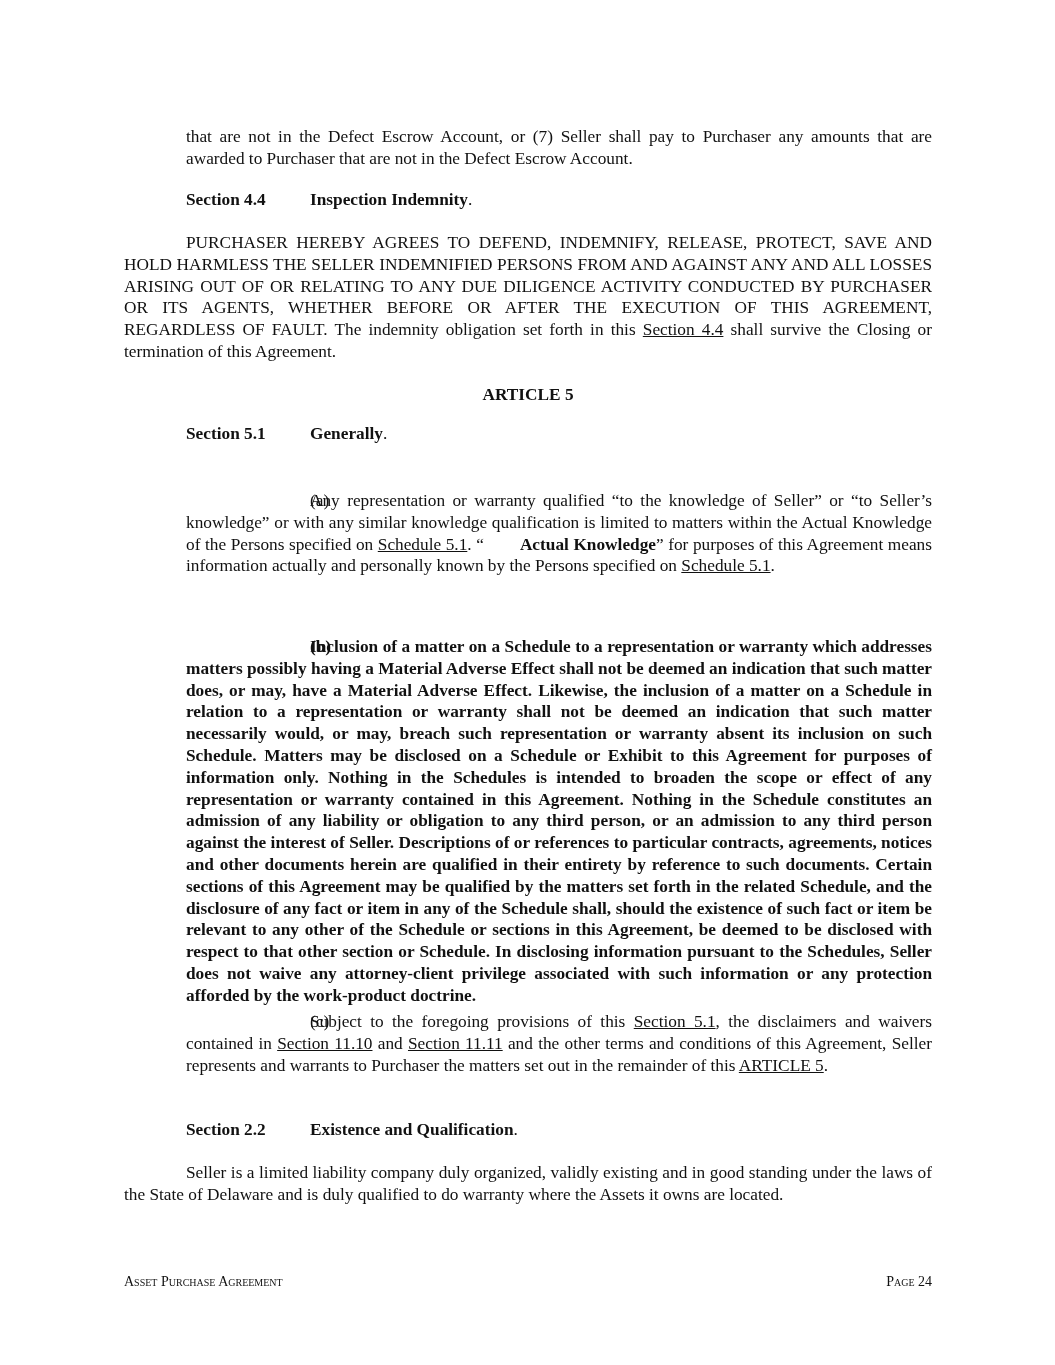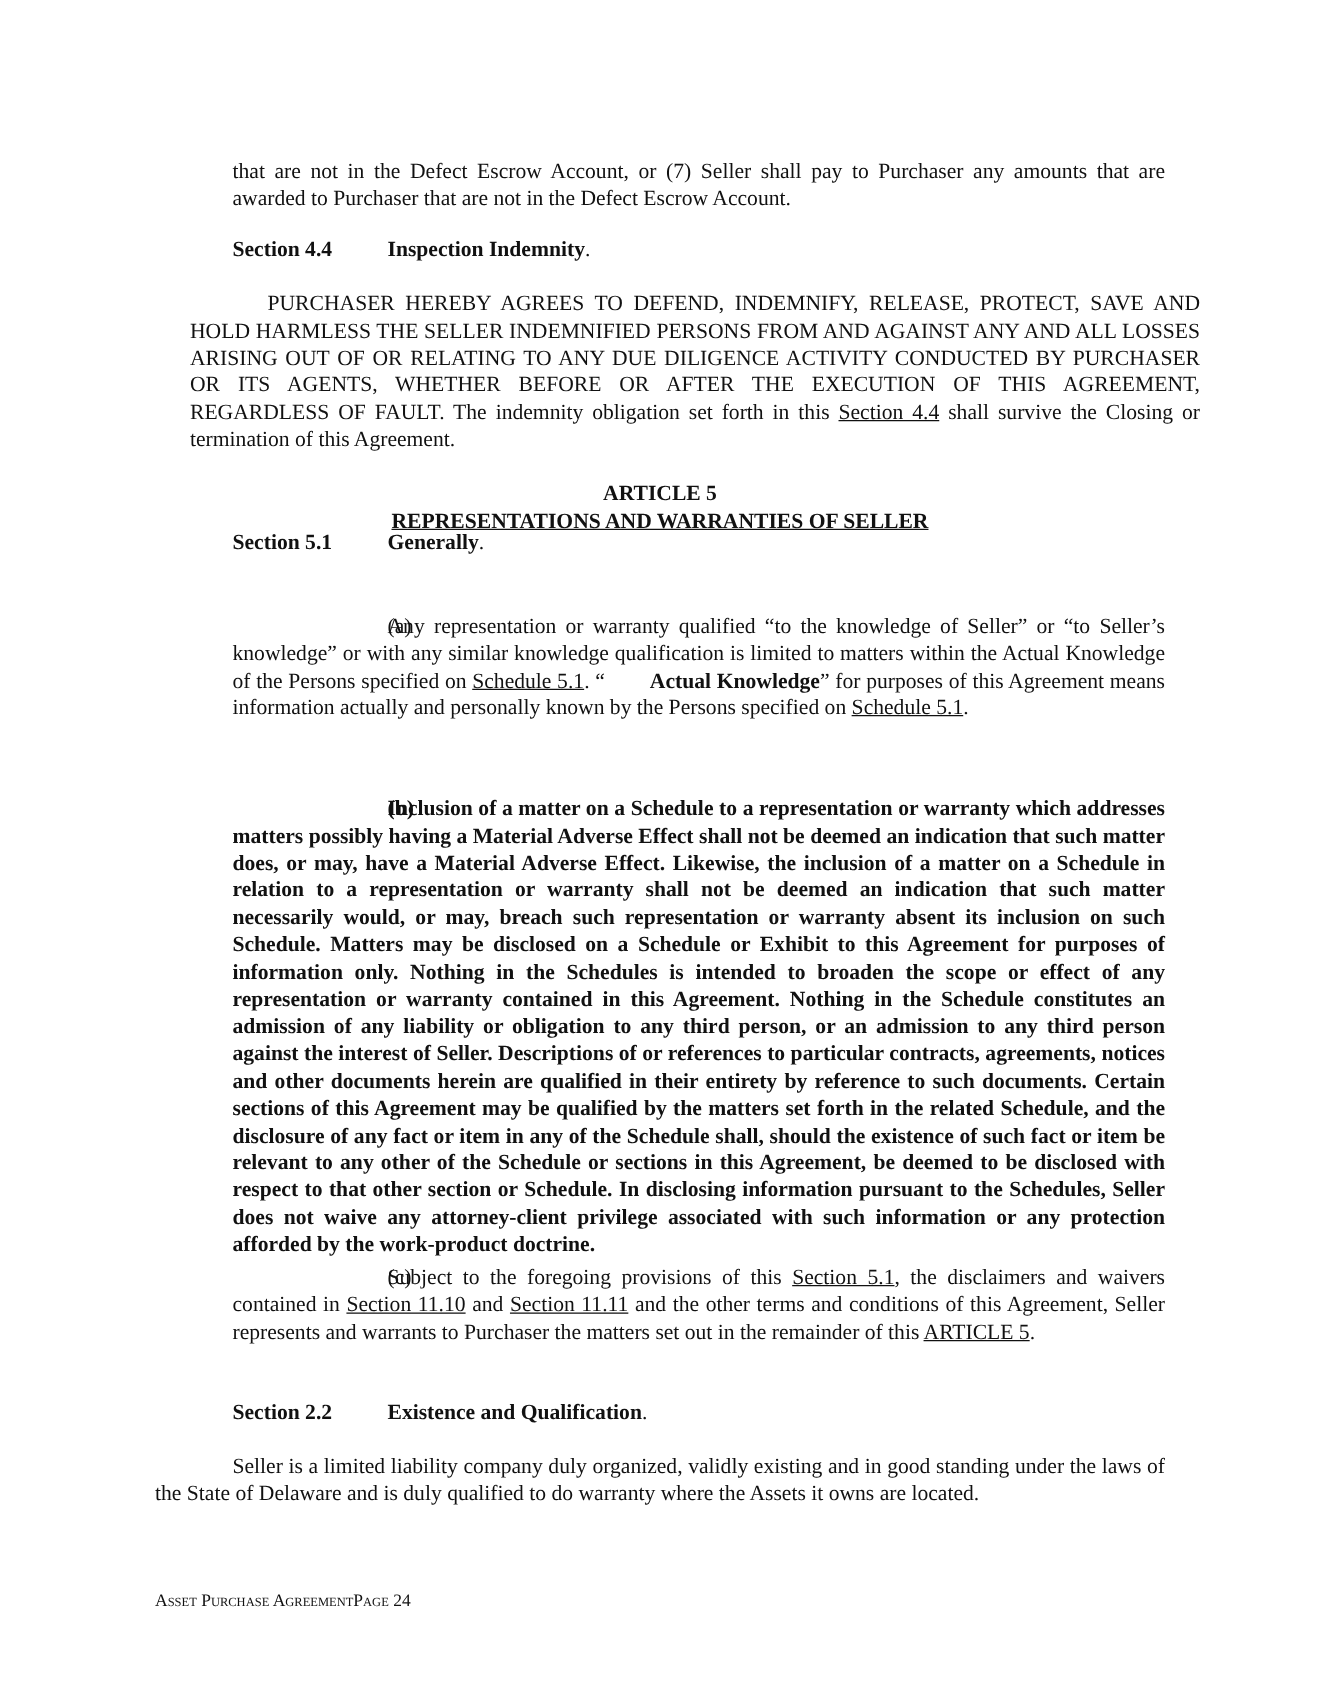--- a/index.html
+++ b/index.html
@@ -13,43 +13,42 @@
   .blk { position: absolute; left: 0; width: 808px; }
   .indent1 { padding-left: 62px; width: 746px; }
   .ti { text-indent: 62px; }
   .ti2 { text-indent: 62px; }
   .sec { font-weight: bold; display: inline-block; width: 124px; }
   .sec-title { font-weight: bold; }
   .u { text-decoration: underline; }
   .b { font-weight: bold; margin-left: 36px; }
   .center { text-align: center; font-weight: bold; }
   .label { display: inline-block; width: 62px; }
-  .footer { position: absolute; top: 1271px; left: 124px; width: 808px; font-size: 14px; display:flex; font-variant: small-caps; }
+  .footer { position: absolute; top: 1271px; left: 124px; width: 808px; font-size: 14px; display:flex; justify-content: space-between; font-variant: small-caps; }
   .footer span { font-variant: small-caps; }
 </style>
 </head>
 <body>
 
 <div class="page">
 
   <div class="blk indent1" style="top:126px;">
     <p>that are not in the Defect Escrow Account, or (7) Seller shall pay to Purchaser any amounts that are awarded to Purchaser that are not in the Defect Escrow Account.</p>
   </div>
 
   <div class="blk indent1" style="top:189px;">
     <span class="sec">Section 4.4</span><span class="sec-title">Inspection Indemnity</span><span>.</span>
   </div>
 
-  <div class="blk" style="top:232px;margin-left:28px;">
+  <div class="blk" style="top:232px;">
     <p class="ti"><span>PURCHASER HEREBY AGREES TO DEFEND, INDEMNIFY, RELEASE, PROTECT, SAVE AND HOLD HARMLESS THE SELLER INDEMNIFIED PERSONS FROM AND AGAINST ANY AND ALL LOSSES ARISING OUT OF OR RELATING TO ANY DUE DILIGENCE ACTIVITY CONDUCTED BY PURCHASER OR ITS AGENTS, WHETHER BEFORE OR AFTER THE EXECUTION OF THIS AGREEMENT, REGARDLESS OF FAULT.</span><span> The indemnity obligation set forth in this </span><span class="u">Section 4.4</span><span> shall survive the Closing or termination of this Agreement.</span></p>
   </div>
 
   <div class="blk center" style="top:384px;">
     <div>ARTICLE 5</div>
-    <div class="u">REPRESENTATIONS AND WARRANTIES OF SELLER</div>
   </div>
 
   <div class="blk indent1" style="top:423px;">
     <span class="sec">Section 5.1</span><span class="sec-title">Generally</span><span>.</span>
   </div>
 
   <div class="blk indent1" style="top:490px;">
     <p class="ti2"><span class="label">(a)</span><span>Any representation or warranty qualified “to the knowledge of Seller” or “to Seller’s knowledge” or with any similar knowledge qualification is limited to matters within the Actual Knowledge of the Persons specified on </span><span class="u">Schedule 5.1</span><span>.  “</span><span class="b">Actual Knowledge</span><span>” for purposes of this Agreement means information actually and personally known by the Persons specified on </span><span class="u">Schedule 5.1</span><span>.</span></p>
   </div>
 

